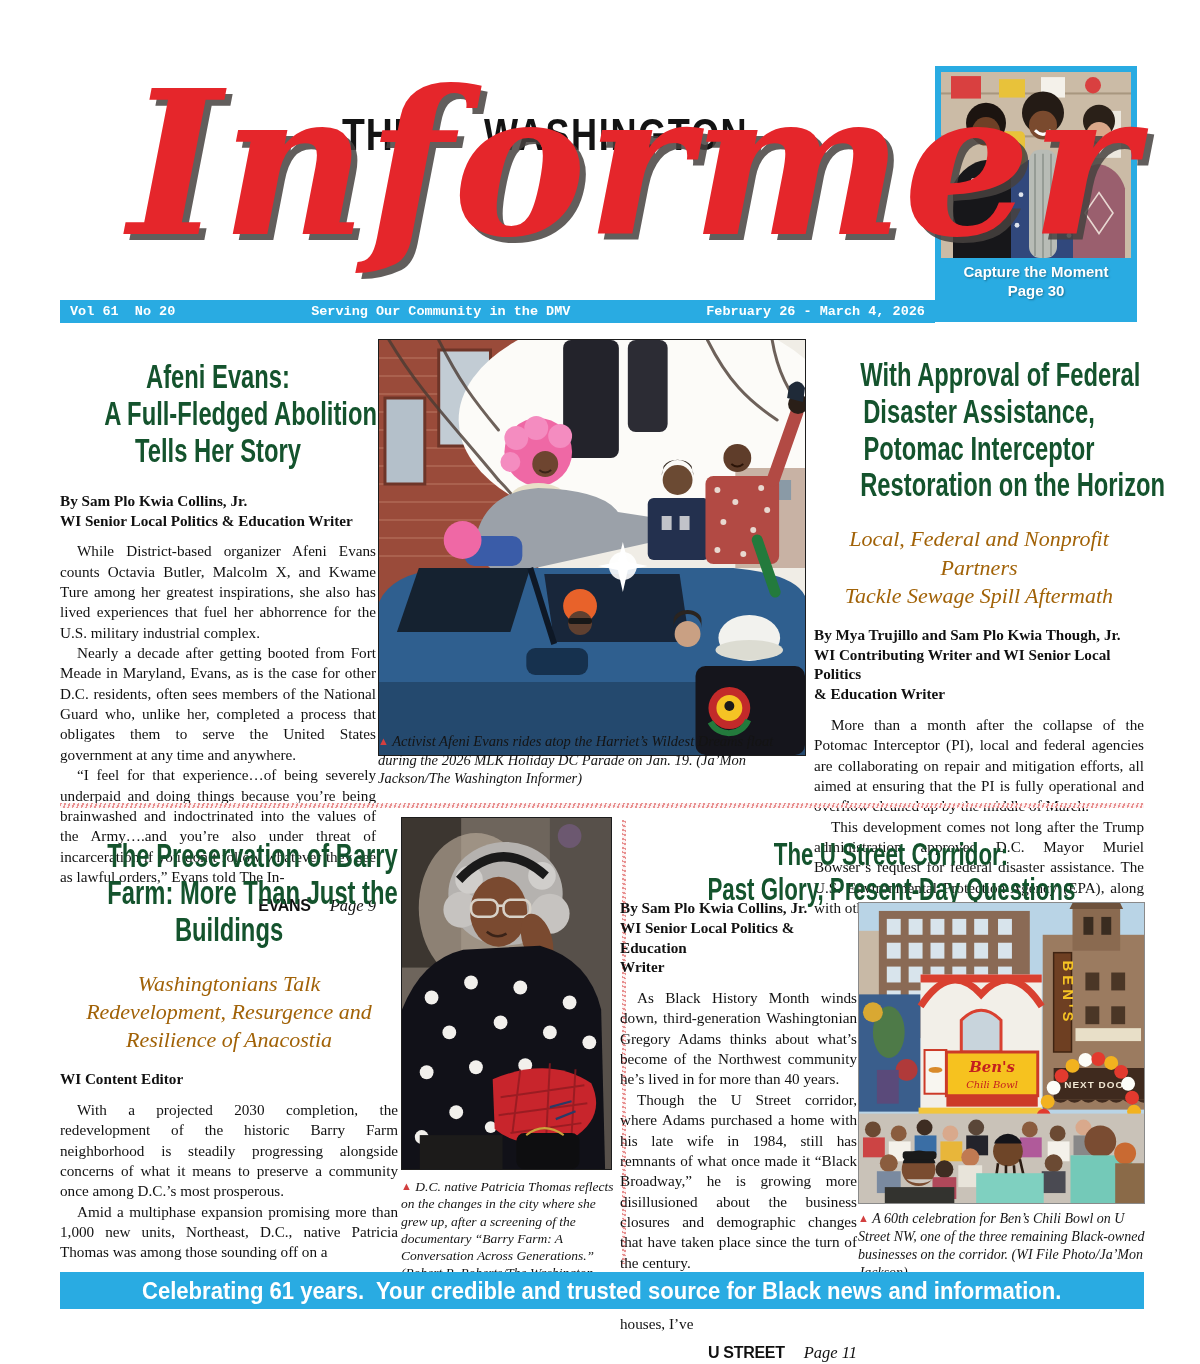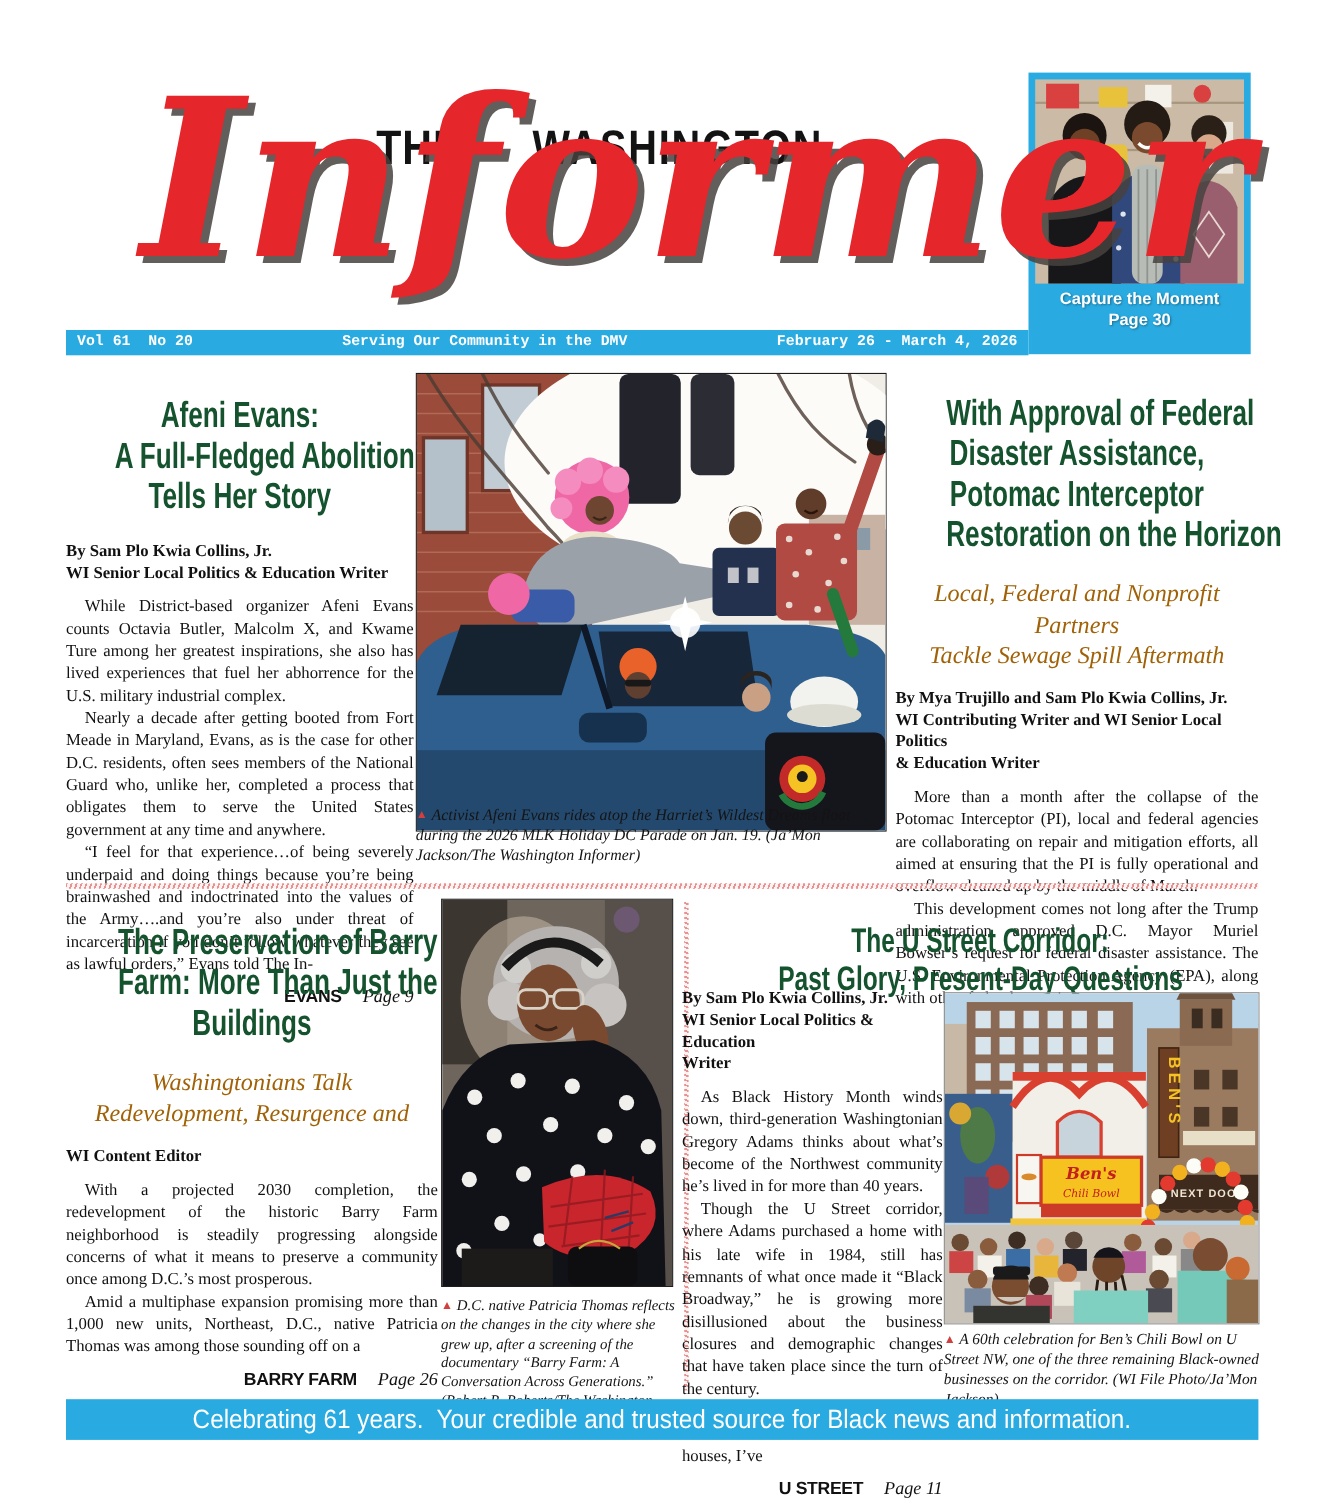--- a/index.html
+++ b/index.html
@@ -53,21 +53,21 @@
   .divider-v{position:absolute;left:622px;top:820px;width:4px;height:444px;
              background:repeating-linear-gradient(20deg,#e89191 0 1.6px,#fdf2f2 1.6px 4.2px);}
   .ustreet-head{position:absolute;left:636px;top:817px;width:510px;}
   .ustreet-col{position:absolute;left:620px;top:898px;width:237px;}
   .bens-photo{position:absolute;left:858px;top:902px;width:287px;height:302px;border:1px solid #8a8a8a;box-sizing:border-box;}
   .bens-photo svg{display:block;width:100%;height:100%;}
   .bens-caption{position:absolute;left:858px;top:1210px;width:292px;font-size:14px;}
 
   .footer{position:absolute;left:60px;top:1272px;width:1084px;height:37px;background:#29abe2;
           display:flex;align-items:center;justify-content:center;color:#fff;
-          font-family:"Liberation Sans",sans-serif;font-weight:normal;font-size:24px;transform-origin:center;}
+          font-family:"Liberation Sans",sans-serif;font-weight:bold;font-size:24px;transform-origin:center;}
   .footer span{transform:scaleX(.92);white-space:pre;}
 </style>
 </head>
 <body>
 
 <div id="page">
 
   <header>
     <div class="mast-the">THE</div>
     <div class="mast-wash">WASHINGTON</div>
@@ -228,21 +228,21 @@
       <div class="hl-line">With Approval of Federal</div>
       <div class="hl-line">Disaster Assistance,</div>
       <div class="hl-line">Potomac Interceptor</div>
       <div class="hl-line">Restoration on the Horizon</div>
     </h1>
     <div class="subhead">
       <div>Local, Federal and Nonprofit Partners</div>
       <div>Tackle Sewage Spill Aftermath</div>
     </div>
     <div class="byline">
-      <div>By Mya Trujillo and Sam Plo Kwia Collins, Jr.</div>
+      <div>By Mya Trujillo and Sam Plo Kwia Though, Jr.</div>
       <div>WI Contributing Writer and WI Senior Local Politics</div>
       <div>&amp; Education Writer</div>
     </div>
     <div class="body-copy">
       <p>More than a month after the collapse of the Potomac Interceptor (PI), local and federal agencies are collaborating on repair and mitigation efforts, all aimed at ensuring that the PI is fully operational and overflow cleaned up by the middle of March.</p>
       <p>This development comes not long after the Trump administration approved D.C. Mayor Muriel Bowser’s request for federal disaster assistance. The U.S. Environmental Protection Agency (EPA), along with other federal agencies, are</p>
     </div>
     <div class="jump">
       <span class="jl">PI RESTORATION</span>
       <span class="jp">Page 16</span>
@@ -253,20 +253,21 @@
 
   <section class="col-barry">
     <h1 class="headline">
       <div class="hl-line">The Preservation of Barry</div>
       <div class="hl-line">Farm: More Than Just the</div>
       <div class="hl-line">Buildings</div>
     </h1>
     <div class="subhead">
       <div>Washingtonians Talk</div>
       <div>Redevelopment, Resurgence and</div>
+      <div>Resilience of Anacostia</div>
     </div>
     <div class="byline">
       <div>WI Content Editor</div>
     </div>
     <div class="body-copy">
       <p>With a projected 2030 completion, the redevelopment of the historic Barry Farm neighborhood is steadily progressing alongside concerns of what it means to preserve a community once among D.C.’s most prosperous.</p>
       <p>Amid a multiphase expansion promising more than 1,000 new units, Northeast, D.C., native Patricia Thomas was among those sounding off on a</p>
     </div>
     <div class="jump">
       <span class="jl">BARRY FARM</span>

